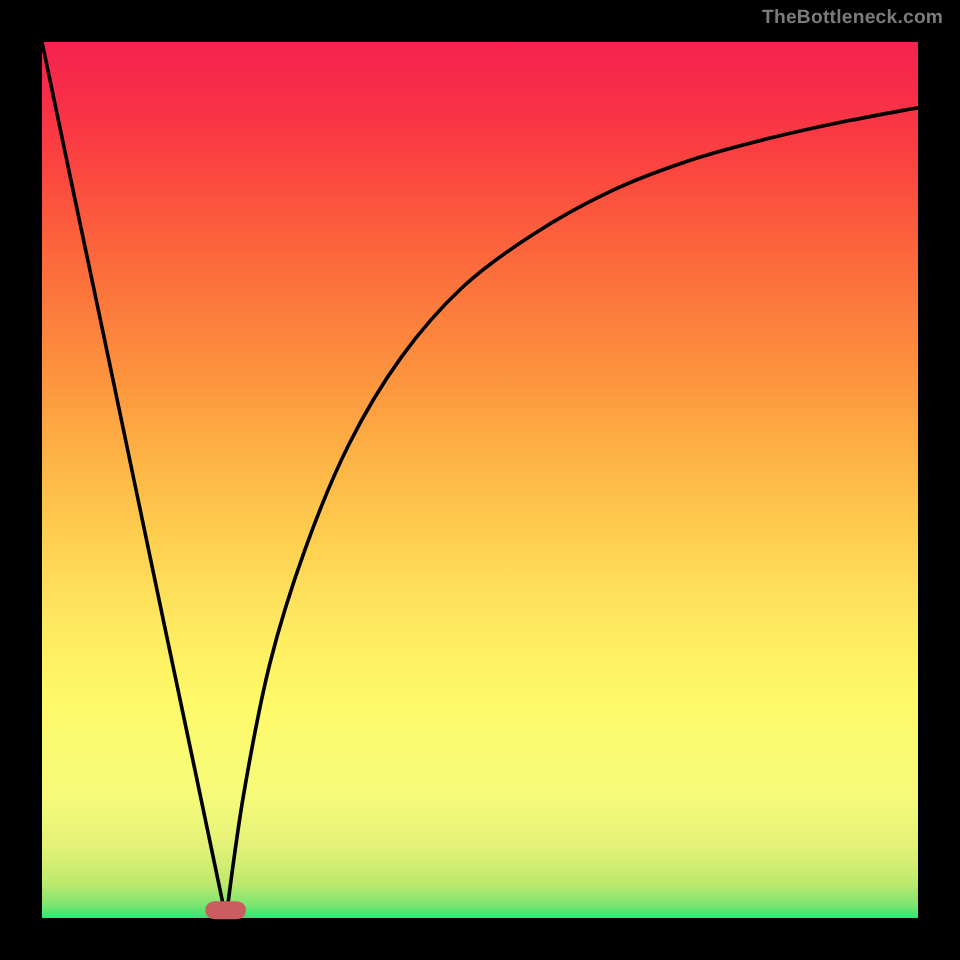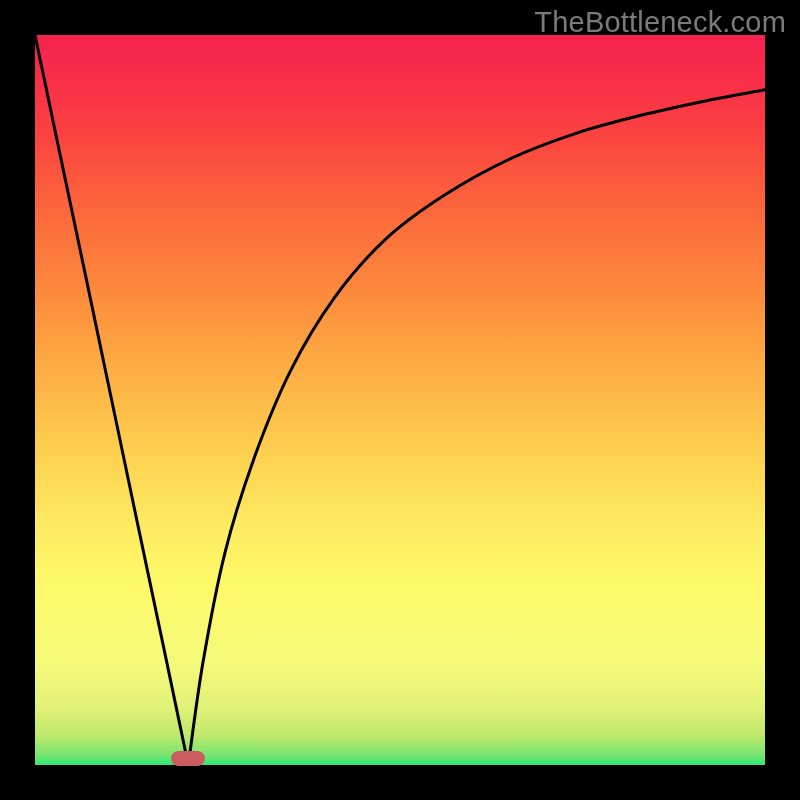--- a/index.html
+++ b/index.html
@@ -40,22 +40,22 @@
       #FB4440 86%,
       #F82D48 94%,
       #F5234F 100%
     );
   }
   .watermark {
     position: absolute;
     top: 6px;
     right: 14px;
     color: #7b7b7b;
-    font-size: 29px;
-    font-weight: 400;
+    font-size: 16px;
+    font-weight: 700;
     letter-spacing: 0.2px;
     user-select: none;
   }
   svg.curve {
     position: absolute;
     left: 0;
     top: 0;
     width: 730px;
     height: 730px;
   }

